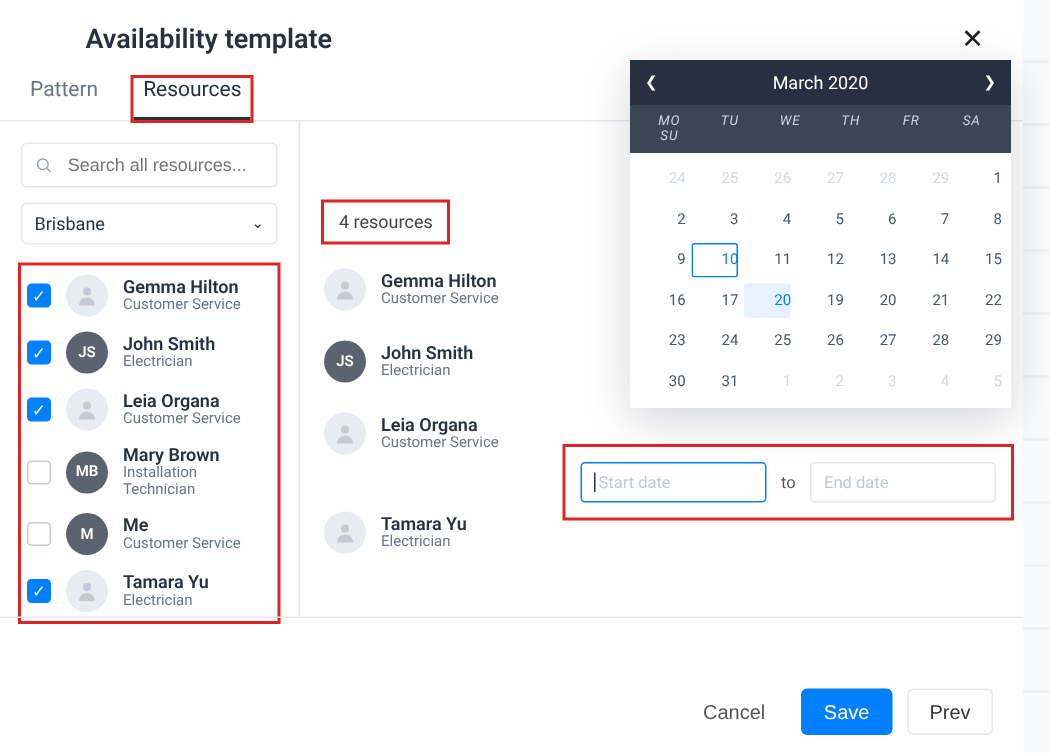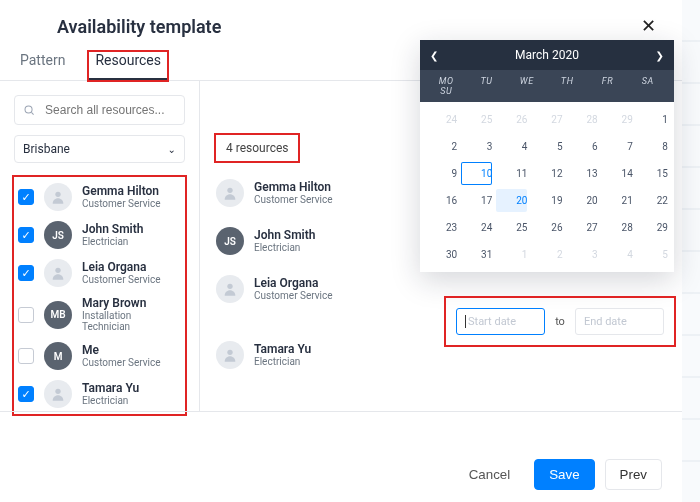--- a/index.html
+++ b/index.html
@@ -136,21 +136,21 @@
     display: grid; grid-template-columns: repeat(7, 1fr);
     padding: 6px; gap: 4px; font-size: 10px; color: #4a5568;
     text-align: right;
   }
   .day { padding: 6px 0; border-radius: 2px; cursor: pointer;}
   .day.out { color: #d3d8e0; }
   .day.ring { box-shadow: inset 0 0 0 1px var(--brand-blue); color: var(--brand-blue); }
   .day.sel { background: #e6f2ff; color: var(--brand-blue); }
 
   .date-inputs {
-    position: absolute; top: 298px; right: 8px; width: 228px;
+    position: absolute; top: 298px; right: 8px; width: 297px;
     display: flex; align-items: center; gap: 10px; padding: 10px;
   }
   .date-field {
     flex: 1; border: 1px solid var(--border); border-radius: 3px;
     padding: 6px 8px; font-size: 11px; color: var(--muted);
     background: #fff; cursor: text;
   }
   .date-field.focus { border-color: var(--brand-blue); }
   .sep-to { font-size: 11px; color: #555; }
 

